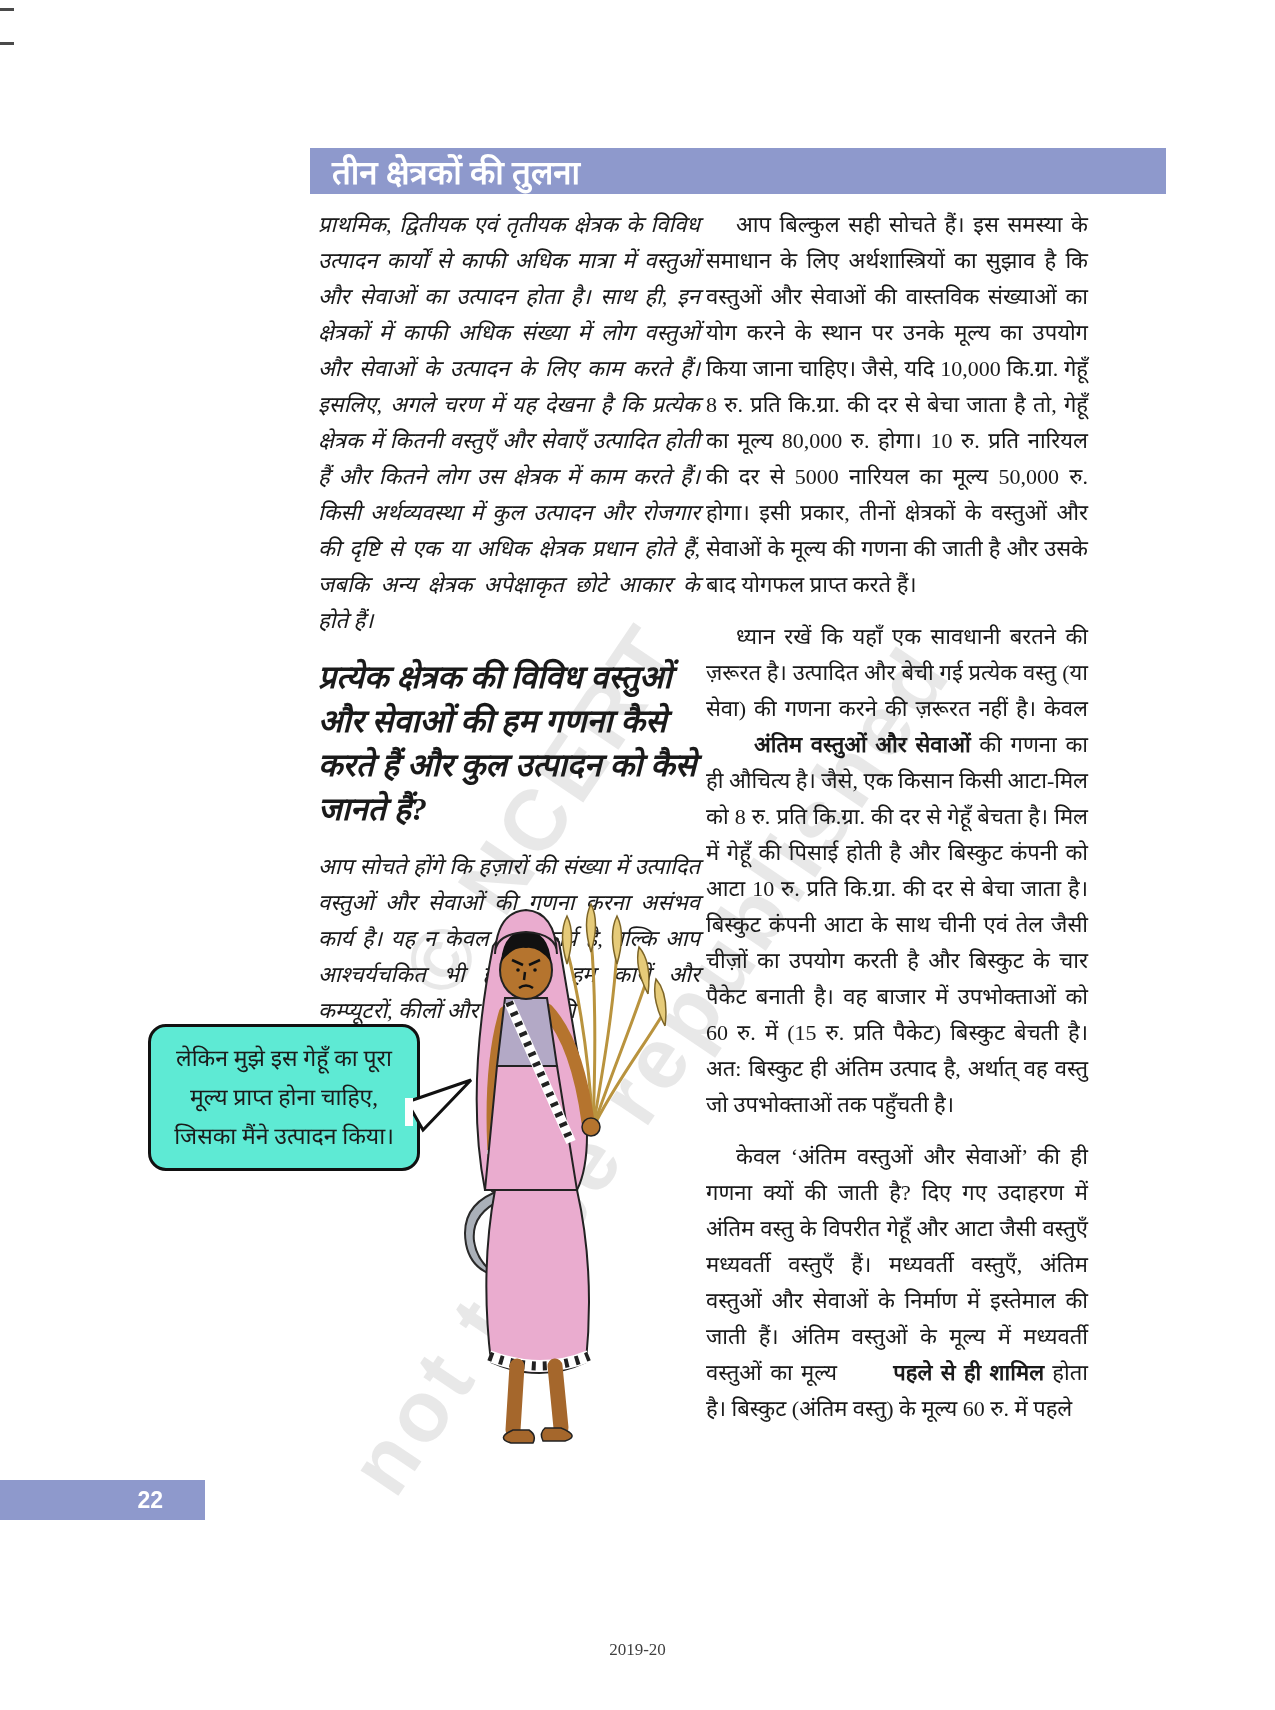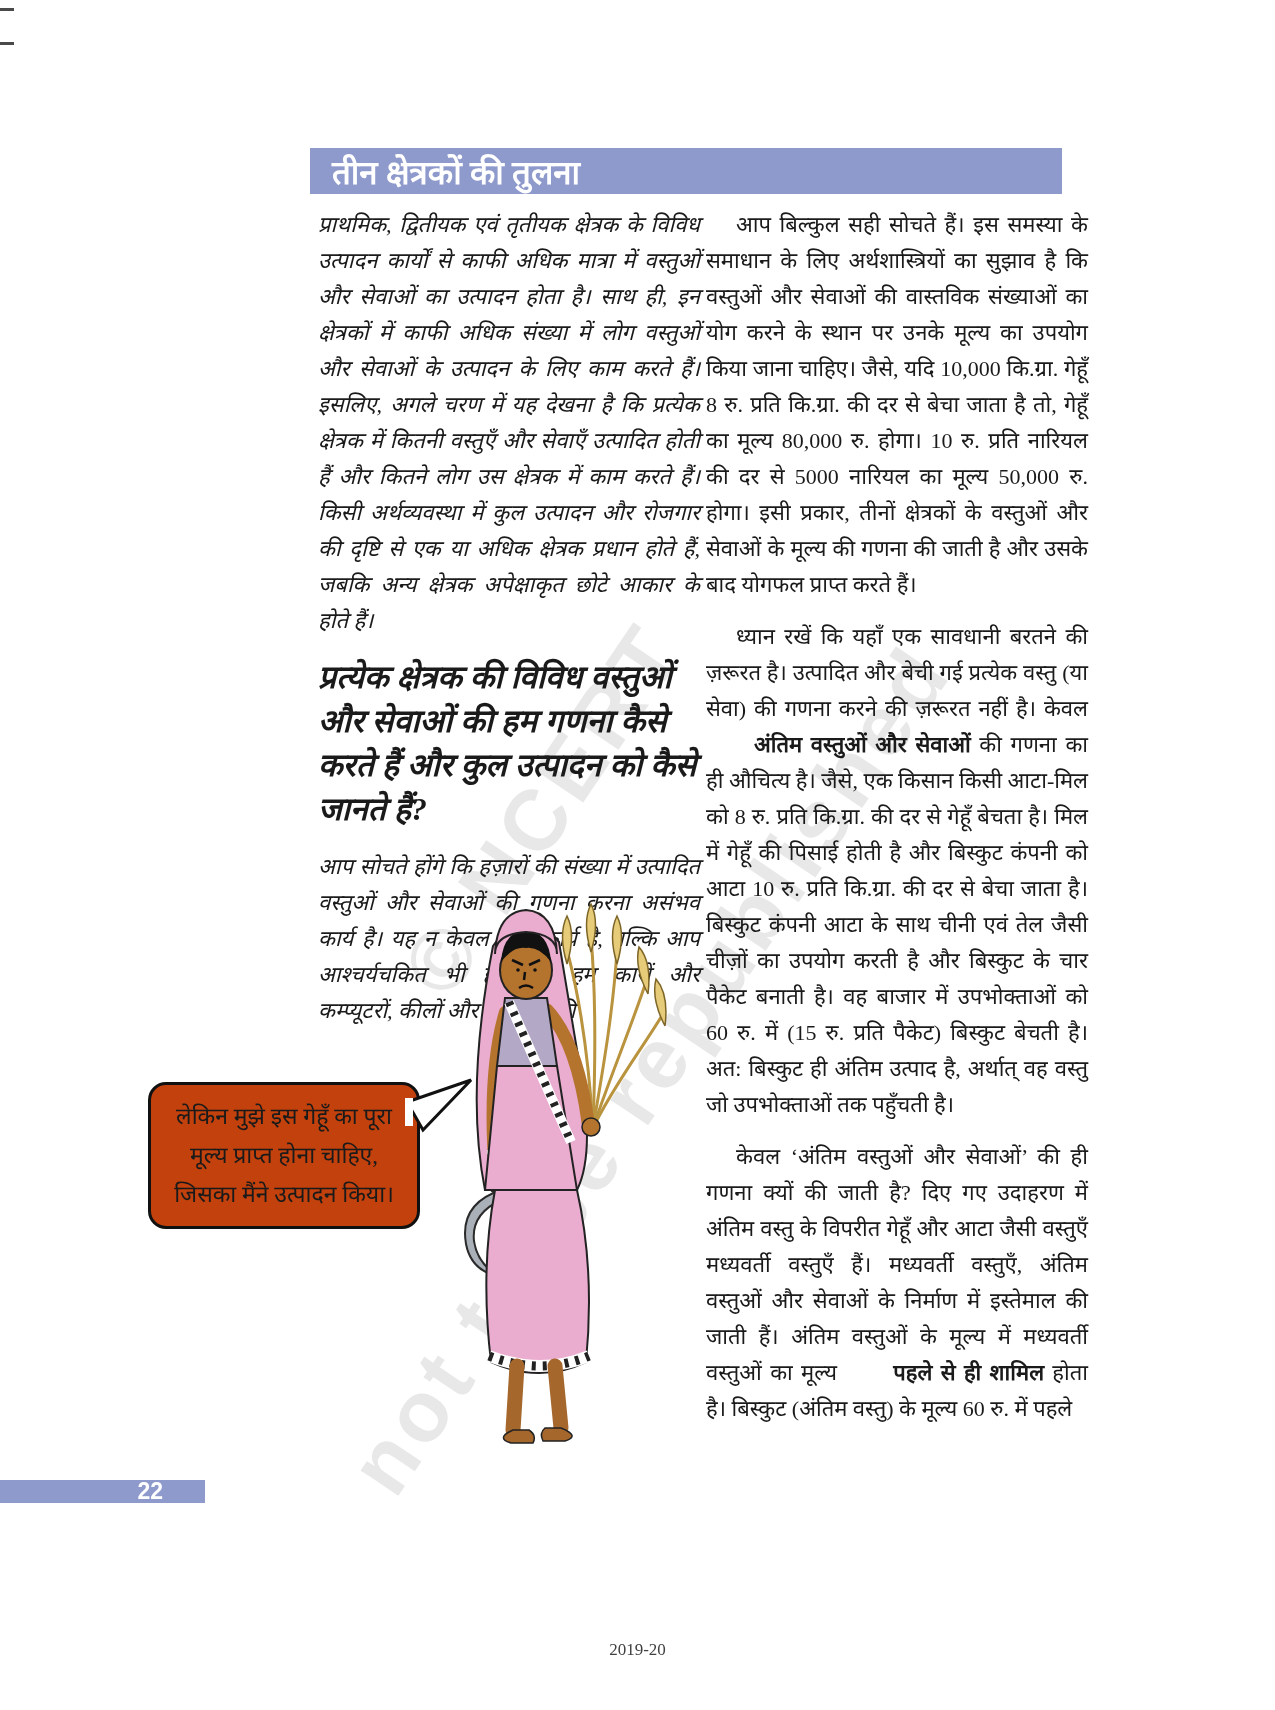--- a/index.html
+++ b/index.html
@@ -22,21 +22,21 @@
     font-family:"Liberation Sans","DejaVu Sans",sans-serif;
     font-size:86px;font-weight:bold;color:rgba(150,150,150,0.22);
     white-space:nowrap;letter-spacing:6px;
     transform:rotate(-56deg);transform-origin:center;
   }
   .wm1{left:330px;top:760px;}
   .wm2{left:150px;top:1020px;}
 
   
   .banner{
-    position:absolute;left:310px;top:148px;width:752px;height:46px;
+    position:absolute;left:310px;top:148px;width:856px;height:46px;
     background:#8e99cc;z-index:2;display:flex;align-items:center;
   }
   .banner-title{
     color:#ffffff;font-weight:bold;font-size:33px;padding-left:22px;
     font-family:"Liberation Serif","DejaVu Serif",serif;
   }
 
   
   .col{
     position:absolute;top:207px;width:382px;z-index:1;
@@ -47,33 +47,33 @@
   .col p{margin:0 0 16px 0;}
   .col p.indent{text-indent:30px;}
   .subheading{
     font-weight:bold;font-size:32px;line-height:44px;
     text-align:left;margin:14px 0 18px 0;
   }
   .bold-inline{font-weight:bold;margin-left:48px;}
 
   
   .bubble{
-    position:absolute;left:148px;top:1082px;width:238px;z-index:2;
-    background:#c2410c;border:3px solid #111111;border-radius:18px;
+    position:absolute;left:148px;top:1024px;width:238px;z-index:2;
+    background:#5eead4;border:3px solid #111111;border-radius:18px;
     padding:12px 14px;text-align:center;
     font-size:23px;line-height:39px;
   }
   .bubble-tail{position:absolute;left:405px;top:1078px;z-index:3;}
 
   
   .figure{position:absolute;left:425px;top:890px;z-index:1;}
 
   
   .footer-bar{
-    position:absolute;left:0;top:1480px;width:205px;height:23px;
+    position:absolute;left:0;top:1480px;width:205px;height:40px;
     background:#8e99cc;z-index:2;display:flex;align-items:center;justify-content:flex-end;
   }
   .page-number{
     color:#ffffff;font-weight:bold;font-size:23px;padding-right:42px;
     font-family:"Liberation Sans","DejaVu Sans",sans-serif;
   }
   .book-title{
     position:absolute;left:214px;top:1464px;z-index:2;
     font-weight:bold;font-size:31px;color:#111111;
     font-family:"Liberation Serif","DejaVu Serif",serif;

